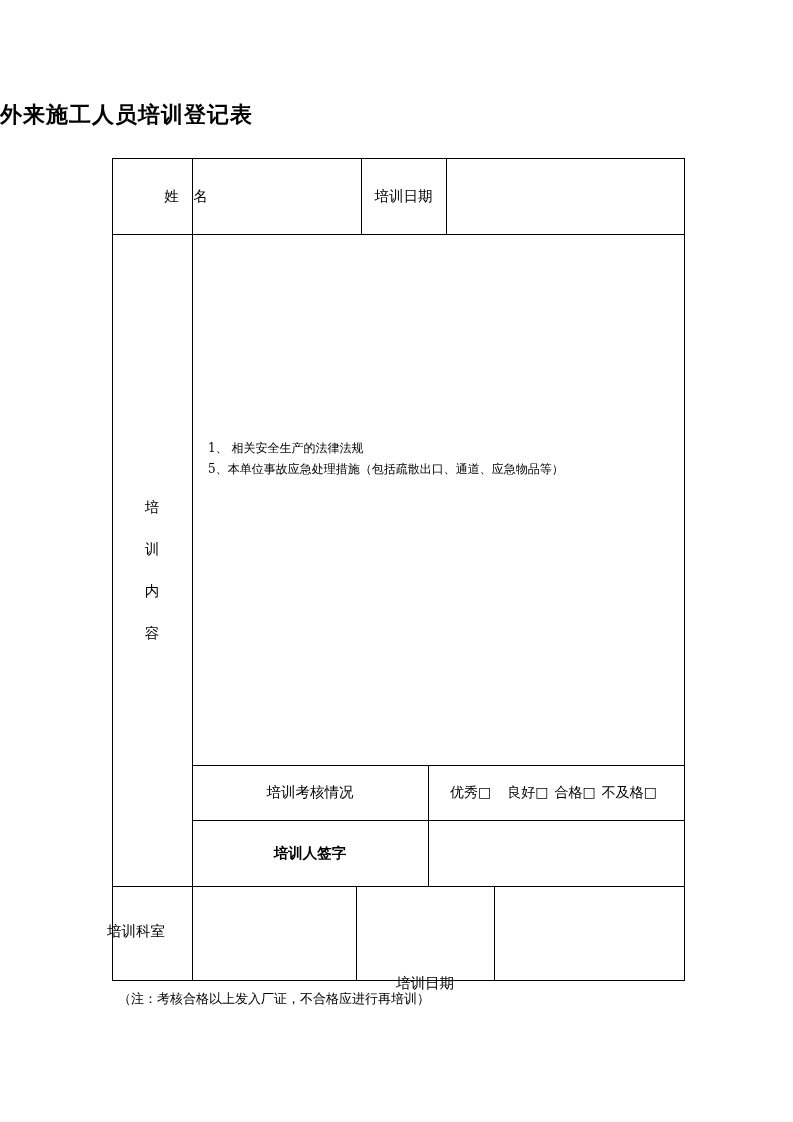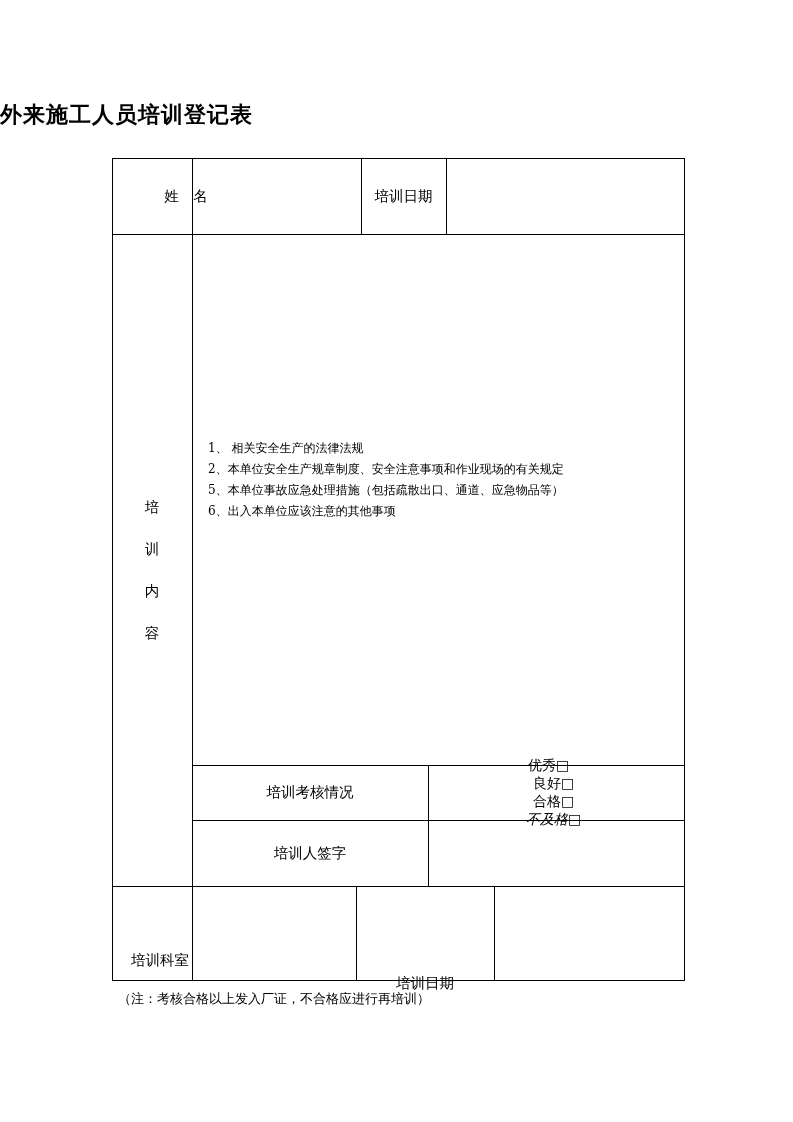--- a/index.html
+++ b/index.html
@@ -43,34 +43,32 @@
 <div class="cell" style="left:447px;top:159px;width:237px;height:75px;"></div>
 
 <div class="vert">
   <div>培</div>
   <div>训</div>
   <div>内</div>
   <div>容</div>
 </div>
 <div class="content">
   <div>1、 相关安全生产的法律法规</div>
-  <div>2、本单位安全生产规章制度、安全注意事项和作业现场的有关规定</div>
   <div>5、本单位事故应急处理措施（包括疏散出口、通道、应急物品等）</div>
-  <div>6、出入本单位应该注意的其他事项</div>
 </div>
 
 <div class="cell sans" style="left:192px;top:765px;width:236px;height:55px;">培训考核情况</div>
-<div class="cell opts" style="left:429px;top:765px;width:255px;height:56px;font-size:14px;flex-direction:column;">
+<div class="cell opts" style="left:429px;top:765px;width:255px;height:56px;font-size:14px;">
   <span style="margin-right:16px;">优秀□</span>
   <span>良好□</span>
   <span>合格□</span>
-  <span style="margin-right:6px;font-style:italic;">不及格□</span>
+  <span style="margin-right:6px;">不及格□</span>
 </div>
 
-<div class="cell sans" style="left:192px;top:820px;width:236px;height:67px;">培训人签字</div>
+<div class="cell sans" style="left:192px;top:820px;width:236px;height:67px;font-weight:bold;">培训人签字</div>
 <div class="cell" style="left:429px;top:821px;width:255px;height:65px;"></div>
 
-<div class="cell sans" style="left:120px;top:886px;width:80px;height:90px;margin-top:29px;">培训科室</div>
+<div class="cell sans" style="left:96px;top:886px;width:80px;height:90px;">培训科室</div>
 <div class="cell" style="left:193px;top:887px;width:163px;height:93px;"></div>
 <div class="cell sans" style="left:356px;top:936px;width:138px;height:95px;">培训日期</div>
 <div class="cell" style="left:495px;top:887px;width:189px;height:93px;"></div>
 
 <div class="note">（注：考核合格以上发入厂证，不合格应进行再培训）</div>
 
 </body></html>

